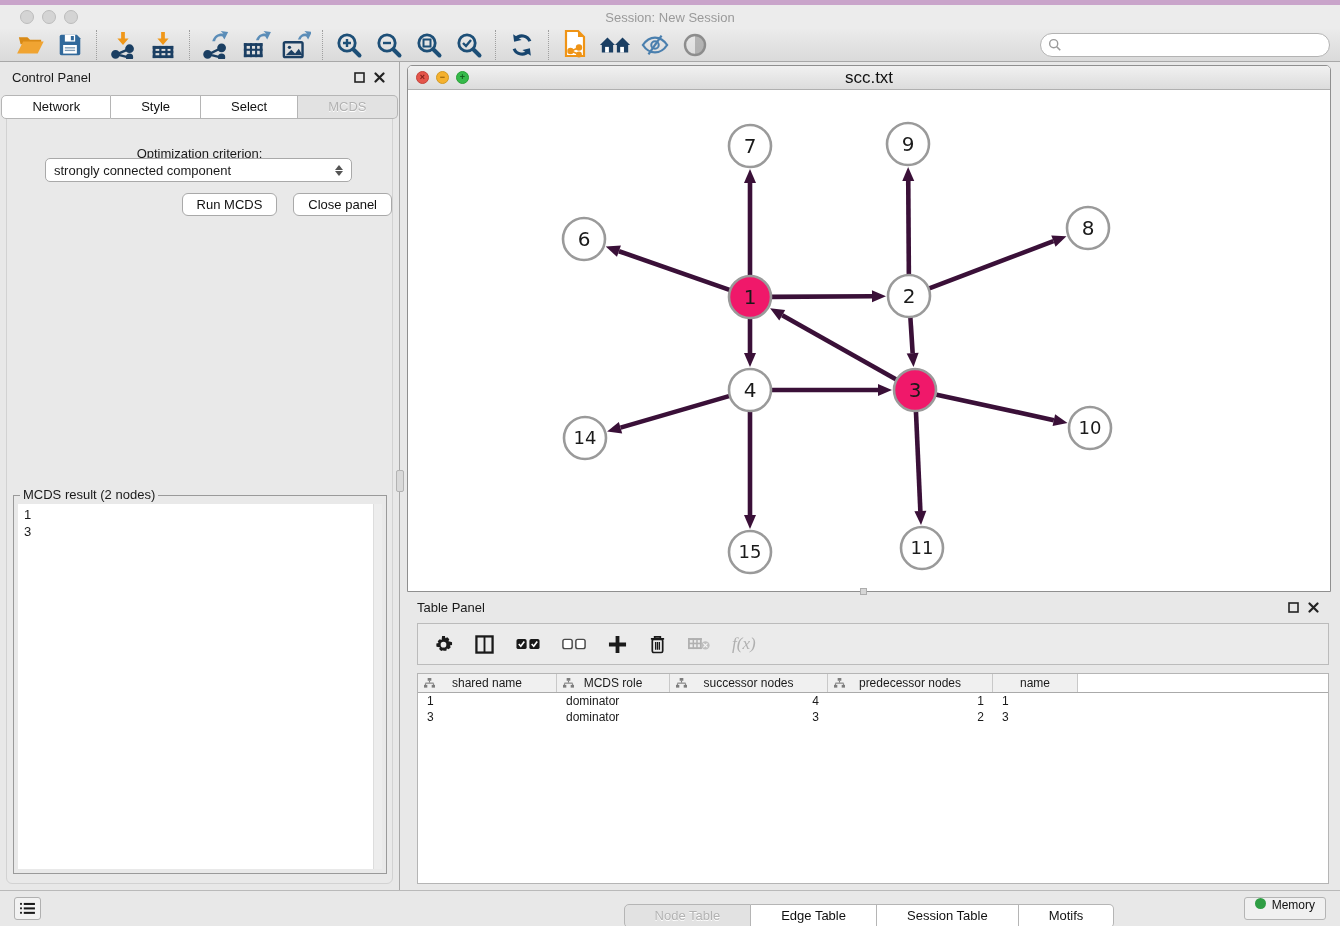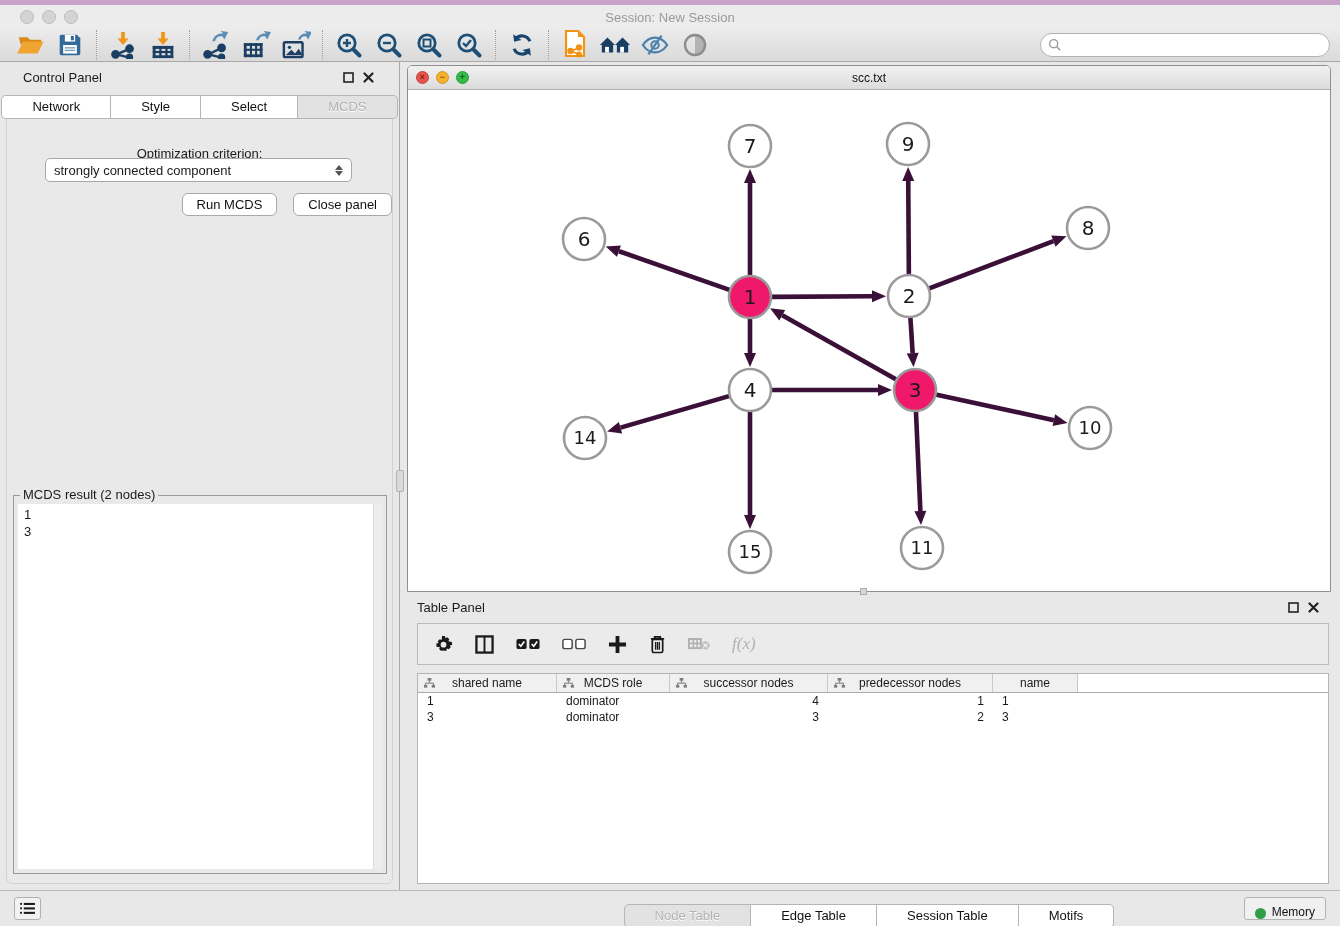--- a/index.html
+++ b/index.html
@@ -18,21 +18,21 @@
   .tb-sep { width:0; height:30px; border-left:1px dotted #9f9f9f; margin:0 6px; }
   .search-box { margin-left:auto; width:290px; height:24px; background:#fff; border:1px solid #b3b3b3; border-radius:12px; display:flex; align-items:center; padding-left:7px; }
   .search-box input { border:none; outline:none; flex:1; font-size:12px; background:transparent; height:20px; font-family:"Liberation Sans",sans-serif; }
 
   
   .main { display:flex; height:828px; position:relative; }
   .left-panel { width:400px; border-right:1px solid #a8a8a8; background:#e8e8e8; position:relative; flex:none; }
   .right-col { width:932px; margin-left:7px; padding:3px 8px 0 0; display:flex; flex-direction:column; }
 
   
-  .panel-head { height:30px; display:flex; align-items:center; padding:0 23px; font-size:13px; }
+  .panel-head { height:30px; display:flex; align-items:center; padding:0 12px; font-size:13px; }
   .panel-head .spacer { flex:1; }
   .mini-ic { display:flex; align-items:center; justify-content:center; width:16px; height:16px; margin-left:4px; }
   .cp-tabs { position:absolute; top:33px; left:0; right:0; display:flex; justify-content:center; z-index:2; }
   .tabset { display:flex; }
   .tab { font-size:13px; padding:3px 30px 4px; background:#fff; border:1px solid #b5b5b5; border-left:none; color:#111;text-align:right; }
   .tab:first-child { border-left:1px solid #b5b5b5; border-radius:5px 0 0 5px; }
   .tab:last-child { border-radius:0 5px 5px 0; }
   .tab.active { background:#e2e2e2; color:#b2b2b2; text-shadow:0 1px 0 #fff; }
   .cp-body { position:absolute; top:46px; left:6px; right:6px; bottom:6px; background:#e9e9e9; border:1px solid #d2d2d2; border-radius:6px; }
   .opt-label { position:absolute; top:37px; left:0; right:0; text-align:center; font-size:13px; }
@@ -51,21 +51,21 @@
   .split-grip { position:absolute; left:396px; top:408px; width:8px; height:22px; background:#d9d9d9; border:1px solid #b3b3b3; border-radius:2px; z-index:3; }
 
   
   .net-window { height:527px; border:1px solid #8f8f8f; border-radius:5px 5px 0 0; background:#fff; display:flex; flex-direction:column; position:relative; flex:none; }
   .net-titlebar { height:24px; background:linear-gradient(#f1f1f1,#dcdcdc); border-bottom:1px solid #b0b0b0; border-radius:4px 4px 0 0; position:relative; display:flex; align-items:center; }
   .net-lights { display:flex; gap:7px; margin-left:8px; z-index:2;}
   .light { width:13px; height:13px; border-radius:50%; display:flex; align-items:center; justify-content:center; font-size:9px; font-weight:bold; line-height:1; }
   .light.red { background:#e4554b; border:1px solid #c4423a; color:#7e1d17; }
   .light.yel { background:#f5b12e; border:1px solid #d29a23; color:#8c5b08; }
   .light.grn { background:#35b94a; border:1px solid #28a035; color:#14631e; }
-  .net-titlebar .net-title { position:absolute; left:0; right:0; text-align:center; font-size:12px; color:#111; }
+  .net-titlebar .net-title { position:absolute; left:0; right:0; text-align:center; font-size:17px; color:#111; }
   .net-canvas { flex:1; position:relative; background:#fff; border-radius:0 0 0 0; }
   .net-canvas svg { position:absolute; inset:0; width:100%; height:100%; }
   .net-grip { position:absolute; bottom:-4px; left:452px; width:7px; height:7px; background:#d6d6d6; border:1px solid #adadad; }
 
   
   .table-panel { flex:1; margin-top:2px; display:flex; flex-direction:column; position:relative; }
   .tp-head { height:26px; display:flex; align-items:center; padding:0 10px; font-size:13px; }
   .tp-toolbar { margin:3px 2px 0 10px; height:42px; border:1px solid #bbb; background:#ebebeb; display:flex; align-items:center; padding-left:16px; gap:22px; }
   .tp-ic { display:flex; align-items:center; justify-content:center; }
   .fx-label { font-family:"Liberation Serif", serif; font-style:italic; font-size:17px; color:#b0b0b0; }
@@ -74,21 +74,21 @@
   .t-hcell { background:#f0f0f0; border-right:1px solid #c9c9c9; position:relative; display:flex; align-items:center; justify-content:center; flex:none; }
   .t-hcell .col-icon { position:absolute; left:6px; top:4px; }
   .t-row { display:flex; height:16px; align-items:center; }
   .t-cell { flex:none; padding:0 9px; overflow:hidden; white-space:nowrap; }
   .t-cell.right { text-align:right; }
   .tp-tabs { margin-top:20px; display:flex; justify-content:center; }
 
   
   .status-bar { height:36px; border-top:1px solid #b9b9b9; background:#e8e8e8; display:flex; align-items:center; padding:0 14px; }
   .status-left-btn { width:27px; height:23px; background:#f2f2f2; border:1px solid #b0b0b0; border-radius:3px; display:flex; align-items:center; justify-content:center; }
-  .memory-btn { margin-left:auto; height:23px; background:#f0f0f0; border:1px solid #b4b4b4; border-radius:3px; display:flex; align-items:flex-end; gap:6px; padding:0 10px; font-size:12px; color:#111; }
+  .memory-btn { margin-left:auto; height:23px; background:#f0f0f0; border:1px solid #b4b4b4; border-radius:3px; display:flex; align-items:flex-start; gap:6px; padding:0 10px; font-size:12px; color:#111; }
   .mem-dot { width:11px; height:11px; border-radius:50%; background:#2f9e44; }
 </style>
 </head>
 <body>
 
 <div class="top-strip"></div>
 
 <div class="titlebar">
   <div class="traffic">
     <div class="dot"></div>

